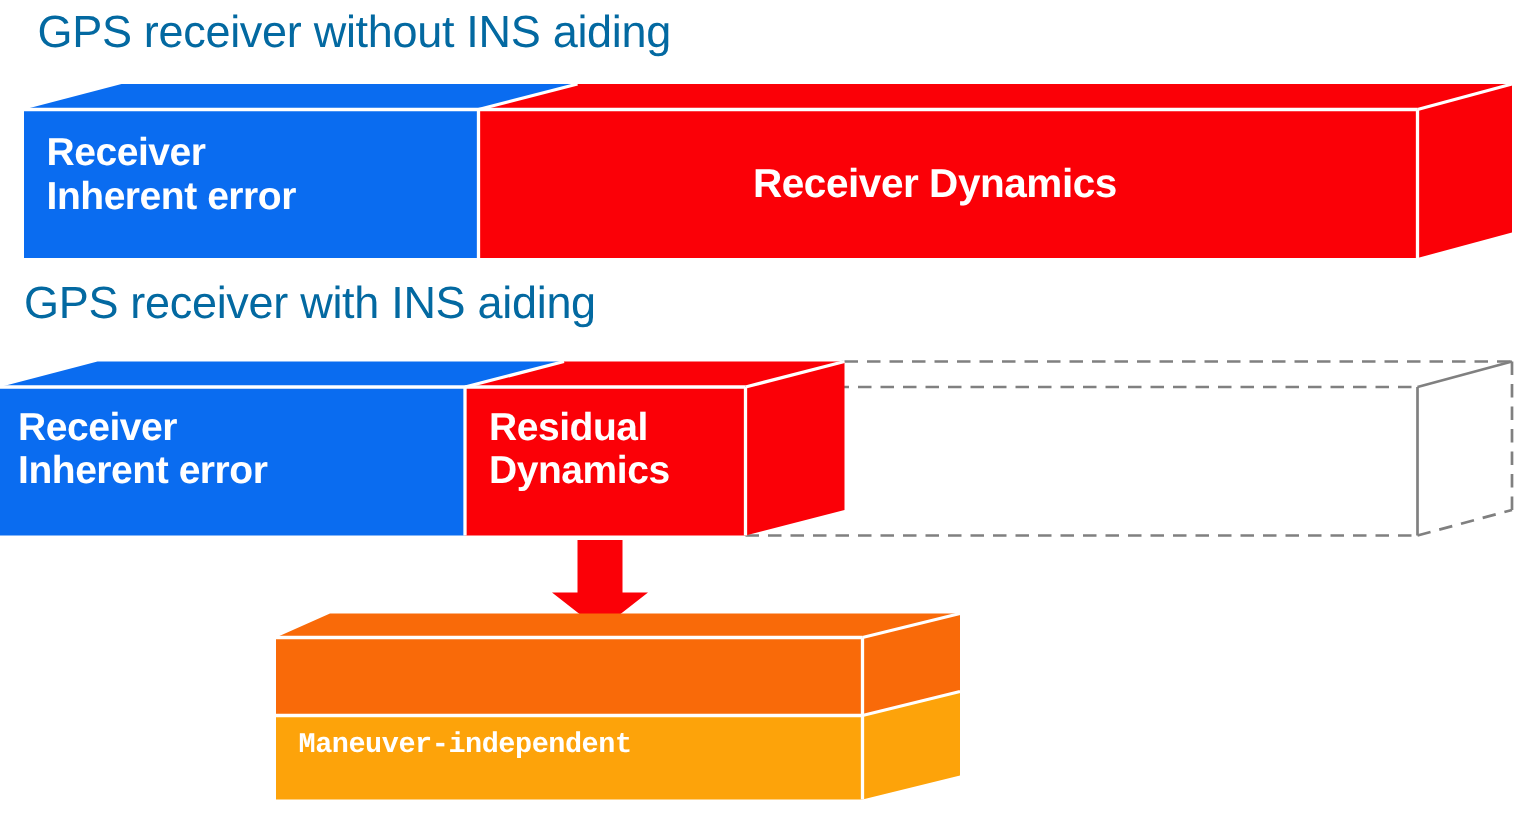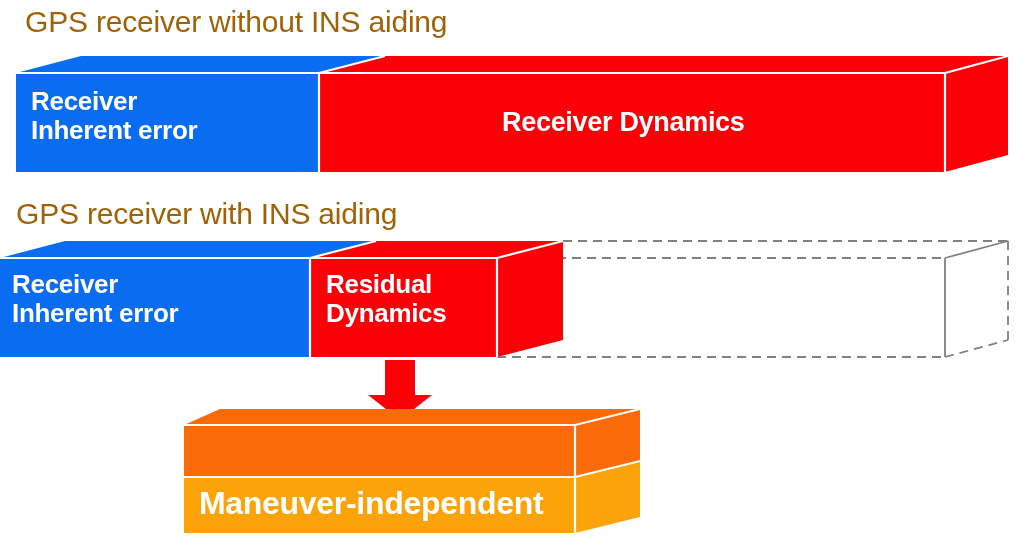--- a/index.html
+++ b/index.html
@@ -27,26 +27,26 @@
     top: 0;
     width: 1024px;
     height: 551px;
     display: block;
   }
   .caption-text {
     position: absolute;
     font-family: "Liberation Sans", sans-serif;
     font-size: 30px;
     font-weight: 400;
-    color: #a16207;
+    color: #0369a1;
     white-space: nowrap;
     letter-spacing: -0.2px;
   }
   #caption-no-ins { left: 25px; top: 5px; }
-  #caption-with-ins { left: 16px; top: 197px; }
+  #caption-with-ins { left: 16px; top: 186px; }
 
   .box-label {
     position: absolute;
     font-family: "Liberation Sans", sans-serif;
     font-weight: bold;
     color: #ffffff;
     white-space: pre-line;
     line-height: 1.12;
     letter-spacing: -0.3px;
   }
@@ -72,21 +72,22 @@
     font-size: 26px;
   }
   #label-maneuver-dependent {
     left: 199px;
     top: 434px;
     font-size: 25px;
   }
   #label-maneuver-independent {
     left: 199px;
     top: 486px;
-    font-size: 32px;
+    font-size: 19px;
+    font-family: Liberation Mono, monospace;
   }
 </style>
 </head>
 <body>
 
 <div id="diagram-root">
 
   <svg class="diagram-svg" viewBox="0 0 1024 551" xmlns="http://www.w3.org/2000/svg">
 
     <g>

